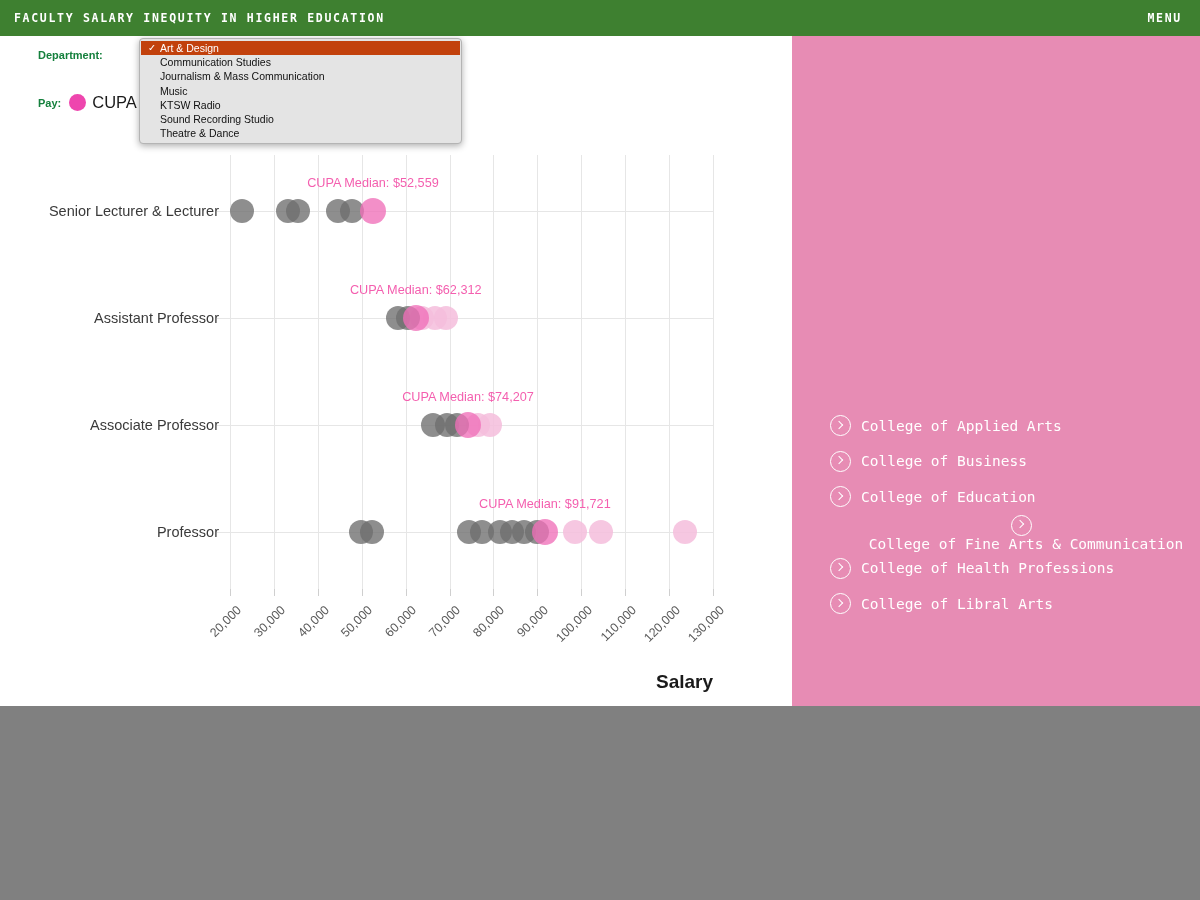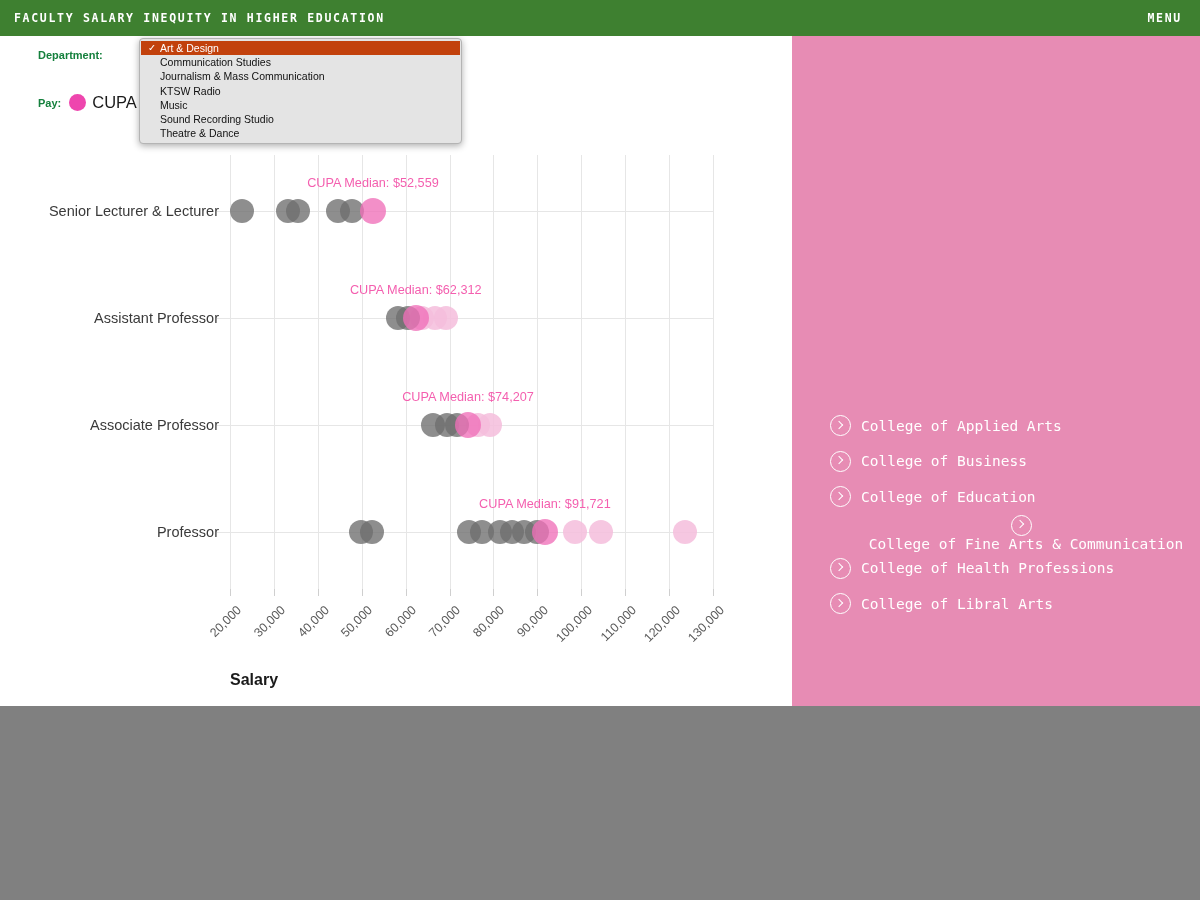--- a/index.html
+++ b/index.html
@@ -188,23 +188,23 @@
     white-space: nowrap;
     transform: rotate(-45deg);
     transform-origin: right top;
     position: absolute;
     right: 0; top: 0;
   }
   .axis-title {
     position: absolute;
     font-family: "Liberation Sans", sans-serif;
     font-weight: bold;
-    font-size: 16px;
+    font-size: 19px;
     color: #1a1a1a;
-    text-align: left;
+    text-align: right;
   }
   .median-label {
     position: absolute;
     transform: translate(-50%, -50%);
     font-family: "Liberation Sans", sans-serif;
     font-size: 12.7px;
     color: #F45FAF;
     white-space: nowrap;
   }
   .dot {
@@ -369,17 +369,17 @@
         <span class="nav-chevron"></span>
         <span>College of Libral Arts</span>
       </div>
     </div>
 </div>
 
 <div id="dept-popup">
     <div class="popup-opt selected">Art &amp; Design</div>
     <div class="popup-opt">Communication Studies</div>
     <div class="popup-opt">Journalism &amp; Mass Communication</div>
+    <div class="popup-opt">Music</div>
     <div class="popup-opt">KTSW Radio</div>
-    <div class="popup-opt">Music</div>
     <div class="popup-opt">Sound Recording Studio</div>
     <div class="popup-opt">Theatre &amp; Dance</div>
   </div>
 
 </body></html>

